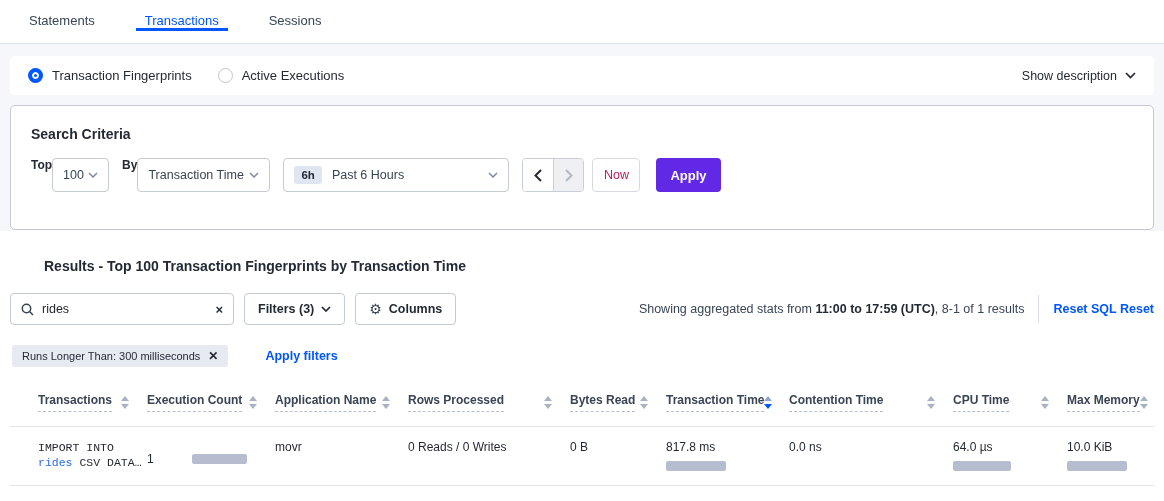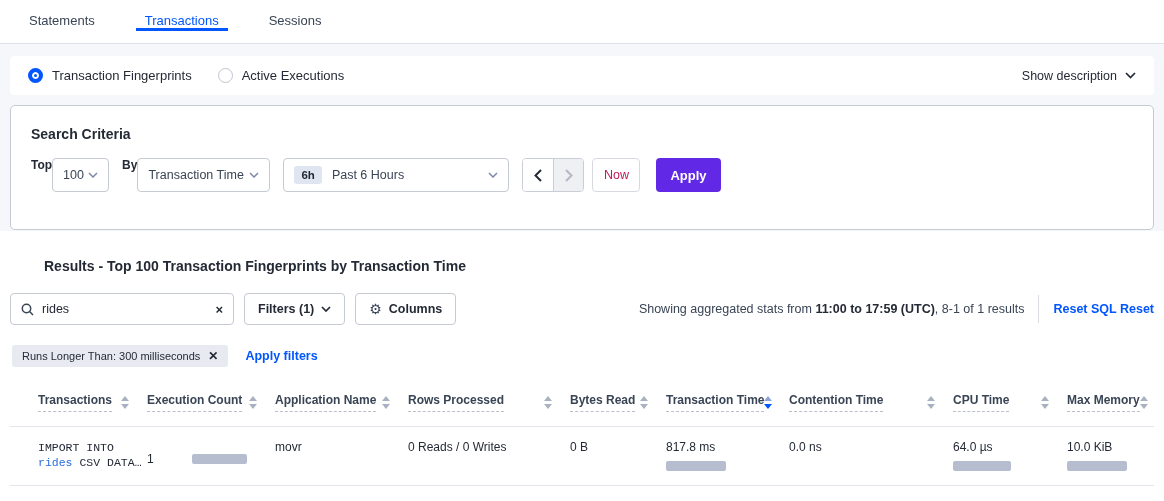--- a/index.html
+++ b/index.html
@@ -99,21 +99,21 @@
     display:flex; align-items:center; gap:7px; padding:0 13px;
     font-size:12.5px; font-weight:700; color:#242a35; cursor:pointer;
     font-family:"Liberation Sans", sans-serif;
   }
   .gear { font-size:14px; font-weight:400; color:#394455; line-height:1; }
   .toolbar-right { margin-left:auto; display:flex; align-items:center; font-size:12.5px; color:#394455; }
   .stats b { color:#242a35; }
   .vdivider { width:1px; height:28px; background:#d9dde3; margin:0 14px; }
   .reset-link { color:#0156ff; font-weight:700; cursor:pointer; white-space:nowrap; }
 
-  .chip-row { position:absolute; top:345px; left:12px; display:flex; align-items:center; }
+  .chip-row { position:absolute; top:345px; left:12px; display:flex; align-items:center;gap:20px; }
   .chip {
     background:#e7eaf1; border-radius:3px; padding:5px 10px;
     font-size:11px; color:#242a35; display:flex; align-items:center; gap:8px;
   }
   .chip .clear-x { font-size:12px; }
   .clear-filters { margin-left:17px; color:#0156ff; font-size:12.5px; font-weight:700; cursor:pointer; }
 
   
   .table { position:absolute; top:386px; left:10px; width:1144px; }
   .thead, .trow {
@@ -224,21 +224,21 @@
 <div class="toolbar">
   <div class="search-box">
     <svg width="13" height="13" viewBox="0 0 13 13">
       <circle cx="5.5" cy="5.5" r="4.2" fill="none" stroke="#394455" stroke-width="1.5"></circle>
       <line x1="8.8" y1="8.8" x2="12" y2="12" stroke="#394455" stroke-width="1.5"></line>
     </svg>
     <input type="text" value="rides" style="">
     <span class="clear-x">×</span>
   </div>
   <div class="tool-btn">
-    <span>Filters (1)</span>
+    <span>Filters (3)</span>
     <svg width="10" height="6" viewBox="0 0 10 6">
         <polyline points="1,1 5,5 9,1" fill="none" stroke="#242a35" stroke-width="1.7"></polyline>
       </svg>
   </div>
   <div class="tool-btn">
     <span class="gear">⚙</span>
     <span>Columns</span>
   </div>
   <div class="toolbar-right">
     <span class="stats"><span>Showing aggregated stats from </span><b>11:00 to 17:59 (UTC)</b><span>, 8-1 of 1 results</span></span>

